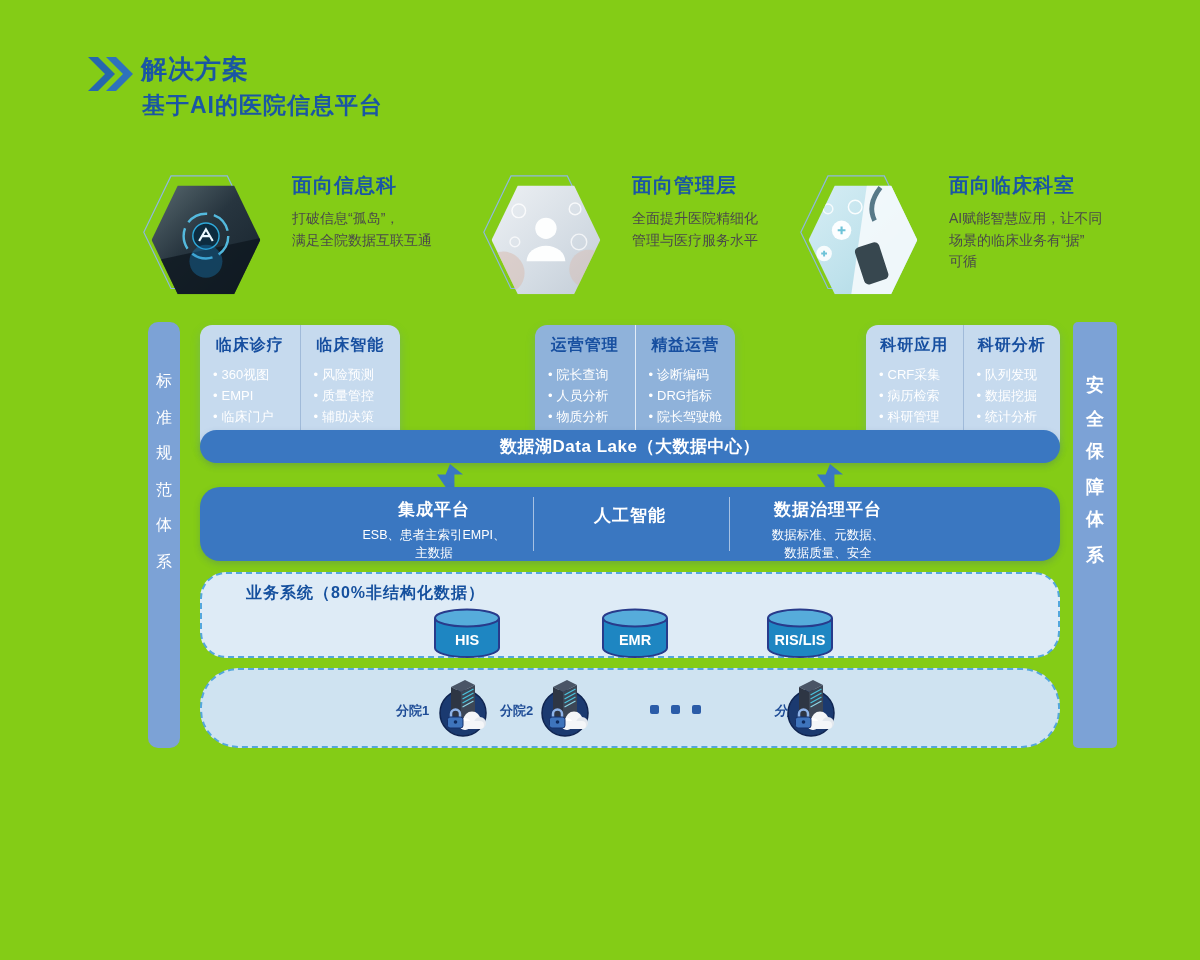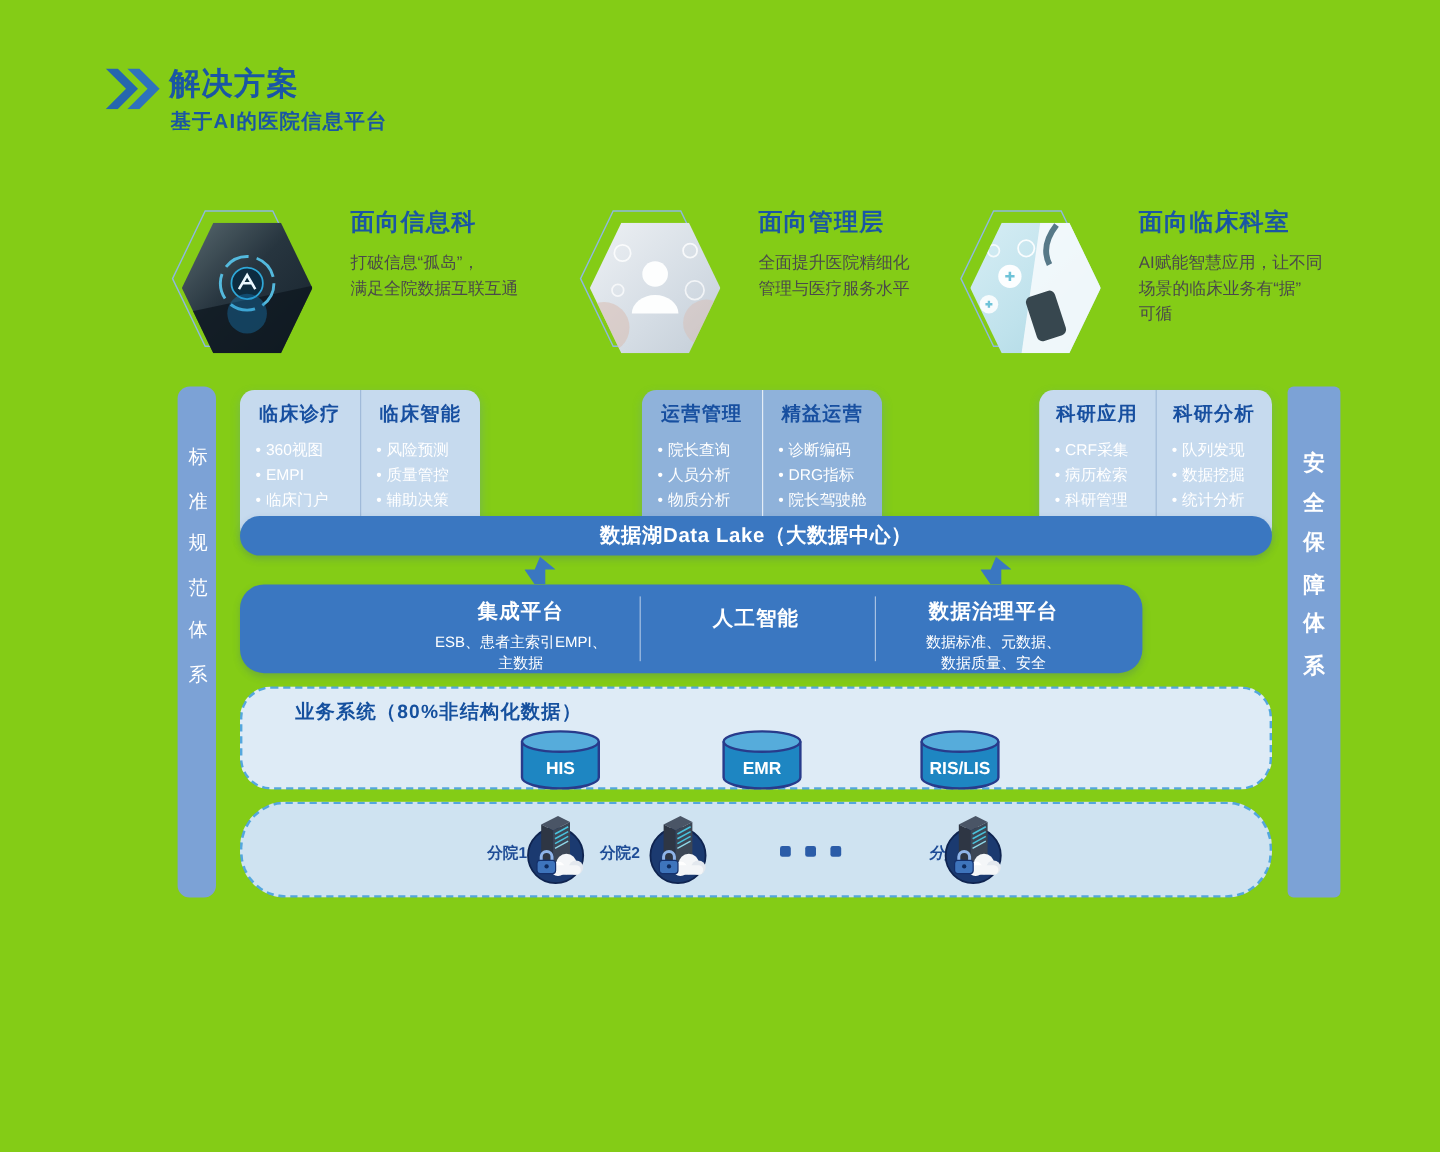--- a/index.html
+++ b/index.html
@@ -2,21 +2,21 @@
 <html><head>
 <meta charset="utf-8">
 <style>
   html,body{margin:0;padding:0;background:#fff;}
   .stage{position:relative;width:1200px;height:960px;background:#84cc16;overflow:hidden;
          font-family:"Liberation Sans","DejaVu Sans",sans-serif;color:#1A56A4;}
 
   
   .hdr-chevrons{position:absolute;left:88px;top:57px;width:46px;height:34px;}
   .hdr-title{position:absolute;left:141px;top:52px;font-size:26px;font-weight:bold;color:#1A56A4;letter-spacing:1px;}
-  .hdr-sub{position:absolute;left:142px;top:90px;font-size:17px;font-weight:600;color:#1A56A4;letter-spacing:1px;}
+  .hdr-sub{position:absolute;left:142px;top:90px;font-size:23px;font-weight:600;color:#1A56A4;letter-spacing:1px;}
 
   
   .aud{position:absolute;top:172px;display:flex;}
   .aud .hexwrap{width:128px;height:134px;flex:0 0 auto;}
   .aud .txt{margin-left:24px;}
   .aud .a-title{font-size:20px;font-weight:bold;color:#1A56A4;letter-spacing:1px;}
   .aud .a-desc{margin-top:9px;font-size:14px;line-height:1.55;color:#4A4A4A;white-space:pre-line;}
 
   
   .vbar{position:absolute;top:322px;height:426px;background:#7CA2D6;color:#fff;
@@ -45,21 +45,21 @@
   
   .lake{position:absolute;left:0;top:108px;width:860px;height:33px;background:#3A77C1;border-radius:17px;
         display:flex;align-items:center;justify-content:center;color:#fff;font-size:17px;font-weight:bold;
         letter-spacing:.5px;box-shadow:0 3px 6px rgba(50,90,140,.25);}
 
   
   .arrow-up{position:absolute;top:142px;width:26px;height:23px;background:#3A77C1;
             clip-path:polygon(50% 0,100% 46%,67% 46%,67% 100%,33% 100%,0 46%,0 46%,33% 46%);}
 
   
-  .plat{position:absolute;left:0;top:165px;width:752px;height:74px;background:#3A77C1;border-radius:20px;
+  .plat{position:absolute;left:0;top:165px;width:860px;height:74px;background:#3A77C1;border-radius:20px;
         box-shadow:0 3px 6px rgba(50,90,140,.25);}
   .plat .sec{position:absolute;top:11px;transform:translateX(-50%);text-align:center;color:#fff;width:270px;}
   .plat .p-title{font-size:17px;font-weight:bold;letter-spacing:1px;}
   .plat .p-desc{margin-top:5px;font-size:12.5px;line-height:1.45;white-space:pre-line;}
   .plat .divider{position:absolute;top:10px;width:1px;height:54px;background:rgba(255,255,255,.55);}
 
   
   .biz{position:absolute;left:0;top:250px;width:856px;height:82px;background:#DEEBF6;
        border:2px dashed #54A7DD;border-radius:26px;}
   .biz-title{position:absolute;left:0;right:0;top:9px;text-align:left;font-size:16px;font-weight:bold;color:#15509E;letter-spacing:1px;margin-left:44px;}
@@ -280,21 +280,21 @@
         <text x="35" y="38">EMR</text>
       </svg>
       <svg class="cyl" style="left:563px;" viewBox="0 0 70 52">
         <path d="M3,11 V41 A32,9 0 0 0 67,41 V11" fill="#1E86C2" stroke="#283B8B" stroke-width="2"></path>
         <ellipse cx="35" cy="11" rx="32" ry="8.5" fill="#56ACDB" stroke="#283B8B" stroke-width="2"></ellipse>
         <text x="35" y="38">RIS/LIS</text>
       </svg>
     </div>
 
     <div class="branch">
-      <div class="b-label" style="left:204px;">分院1</div>
+      <div class="b-label" style="left:194px;">分院1</div>
       <svg class="srv" style="left:232px;" viewBox="0 0 58 60">
         <circle cx="29" cy="36" r="23" fill="#1B3A70" stroke="#0F2450" stroke-width="1.5"></circle>
         <polygon points="17,10 31,3 41,8 27,15" fill="#4A5566"></polygon>
         <polygon points="17,10 27,15 27,43 17,38" fill="#2E3644"></polygon>
         <polygon points="27,15 41,8 41,36 27,43" fill="#3C4655"></polygon>
         <line x1="28.5" y1="18" x2="39.5" y2="12" stroke="#49C2DC" stroke-width="1.3"></line>
         <line x1="28.5" y1="22" x2="39.5" y2="16" stroke="#49C2DC" stroke-width="1.3"></line>
         <line x1="28.5" y1="26" x2="39.5" y2="20" stroke="#49C2DC" stroke-width="1.3"></line>
         <line x1="28.5" y1="30" x2="39.5" y2="24" stroke="#8FD8E8" stroke-width="1.1"></line>
         <circle cx="38" cy="43" r="8.5" fill="#F4F6F8"></circle>

